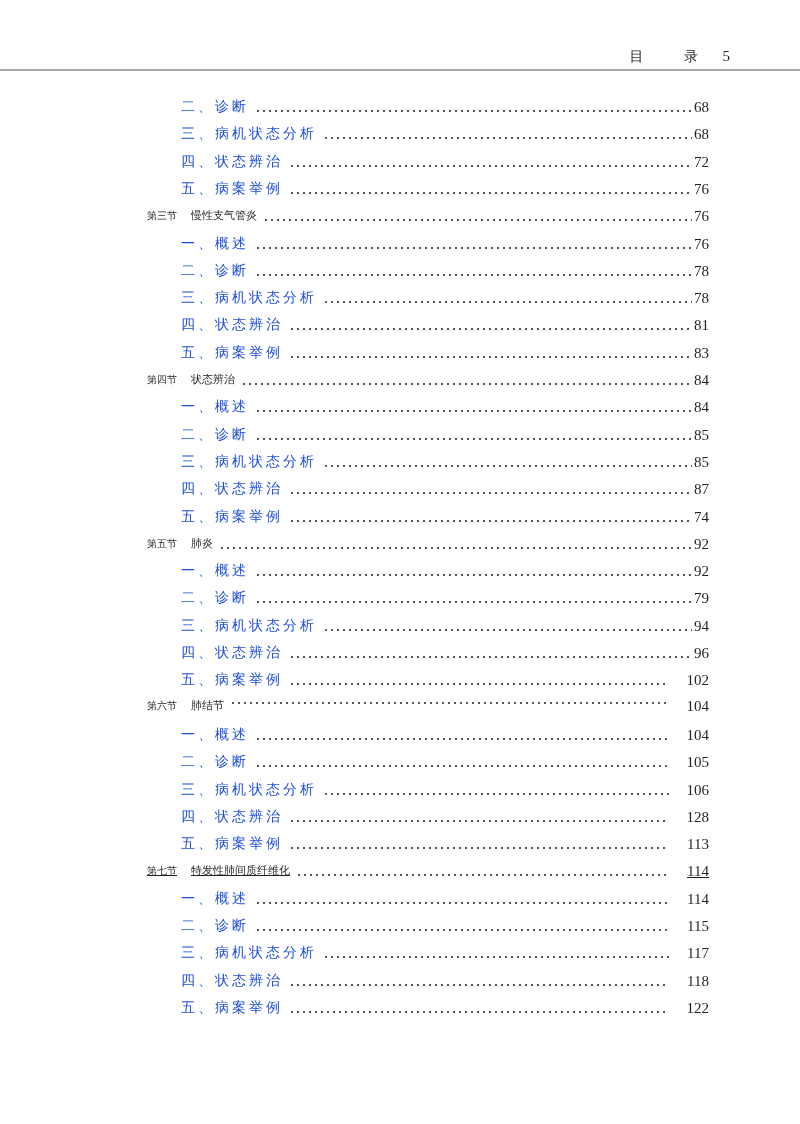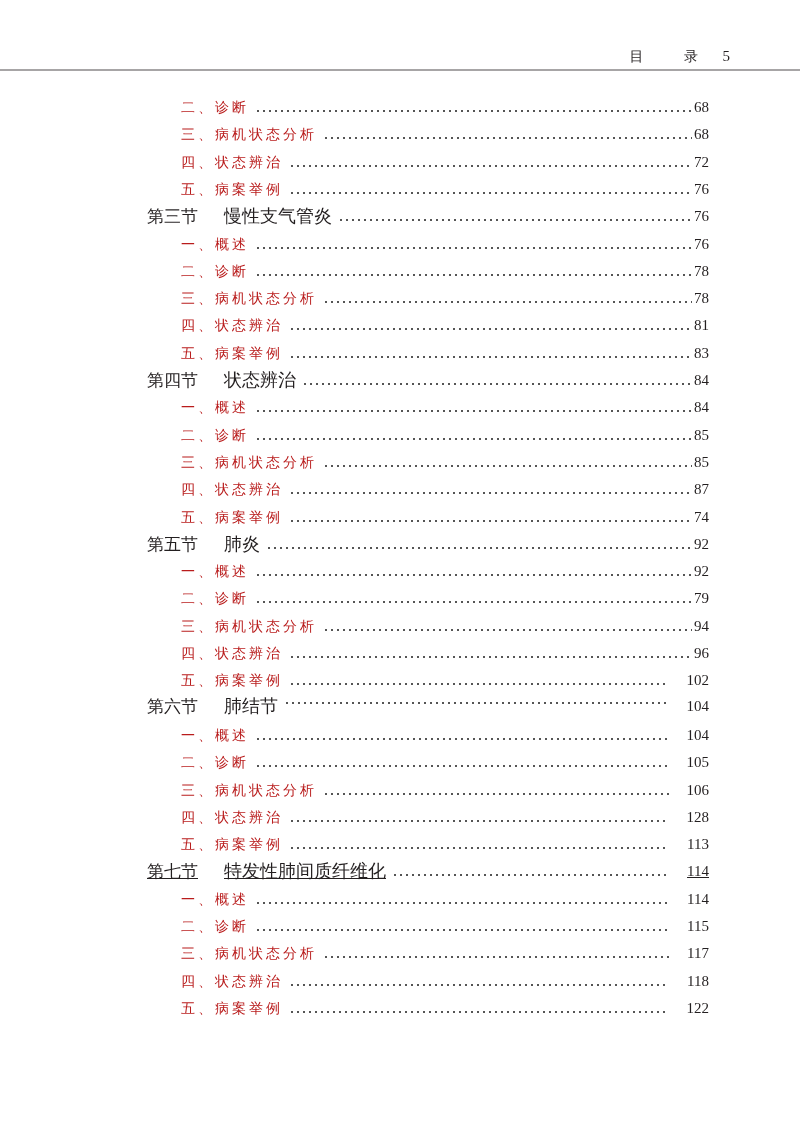--- a/index.html
+++ b/index.html
@@ -7,23 +7,23 @@
          font-family: "DejaVu Serif", "Liberation Serif", serif; color: #231f20; }
   .header { position: absolute; top: 48px; right: 70px; font-size: 14px; letter-spacing: 0; }
   .header .h-title { letter-spacing: 18px; margin-right: 2px; margin-top: 45px; }
   .header .h-page { font-family: "Liberation Serif", serif; font-size: 15px; }
   .rule { position: absolute; left: 0; top: 69px; width: 800px; height: 2px; background: #a7a5a6; }
   .toc { position: absolute; left: 0; top: 93px; width: 800px; }
   .row { position: absolute; height: 24px; display: flex; align-items: flex-end; font-size: 14px; line-height: 20px; }
   .row.sub { left: 181px; width: 528px; }
   .row.sec { left: 147px; width: 562px; }
   .row .lbl { white-space: nowrap; }
-  .row.sub .lbl { letter-spacing: 3px; color: #b91c1c; }
-  .row.sec .lbl-num { letter-spacing: 0; white-space: nowrap; font-size: 17px; }
-  .row.sec .lbl-title { margin-left: 26px; white-space: nowrap; font-size: 18px; }
+  .row.sub .lbl { letter-spacing: 3px; color: #1d4ed8; font-family: Liberation Mono, monospace; }
+  .row.sec .lbl-num { letter-spacing: 0; white-space: nowrap; font-size: 10px; }
+  .row.sec .lbl-title { margin-left: 14px; white-space: nowrap; font-size: 11px; }
   .row .dots { flex: 1; margin: 0 2px 5px 6px; height: 2px;
                background-image: radial-gradient(circle, #555 0.9px, transparent 1.1px);
                background-size: 6px 2px; background-repeat: repeat-x; background-position: left center; }
   .row.wide .dots { margin-right: 18px; }
   .row .pg { font-family: "Liberation Serif", serif; font-size: 15px; white-space: nowrap; }
 </style>
 </head>
 <body>
 
 <div class="header">

